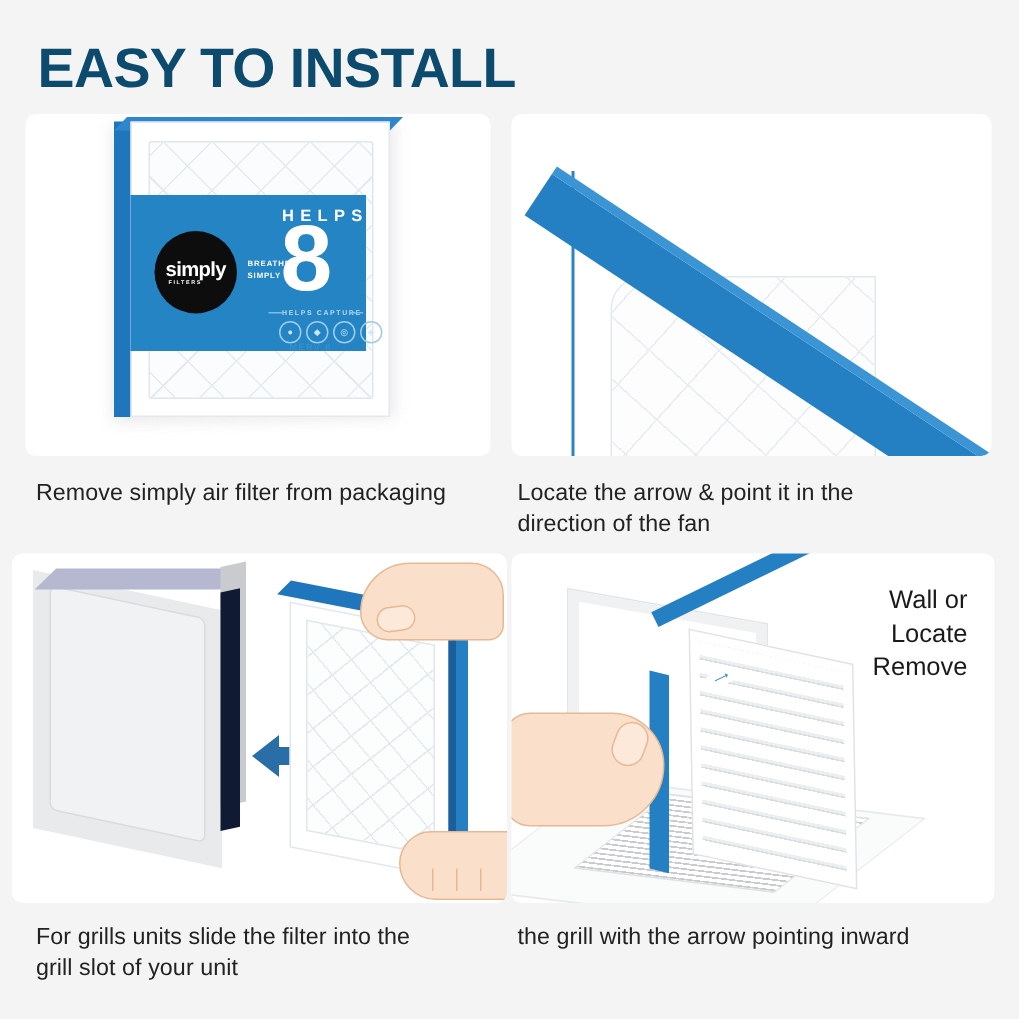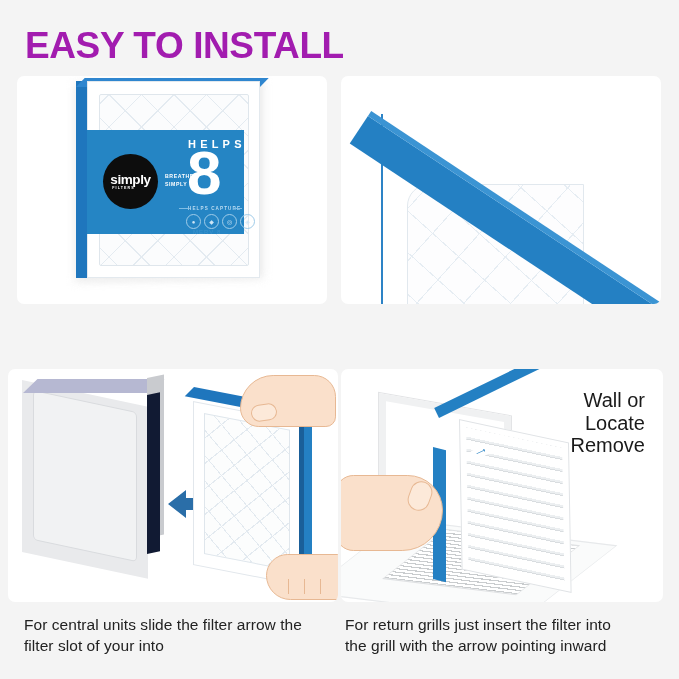--- a/index.html
+++ b/index.html
@@ -17,21 +17,21 @@
     background: #f4f4f4;
     overflow: hidden;
   }
   .title {
     position: absolute;
     left: 25px;
     top: 24px;
     font-size: 37px;
     font-weight: bold;
     letter-spacing: -0.4px;
-    color: #a21caf;
+    color: #0c4a6e;
     line-height: 44px;
     white-space: nowrap;
   }
   .grid {
     position: absolute;
     left: 0;
     top: 76px;
     width: 679px;
     height: 600px;
   }
@@ -315,21 +315,21 @@
   }
   .finger-line {
     position: absolute; height: 15px; width: 1px; background: #e7b893;
   }
 
   
   .p4-stage { position: absolute; left: 0; top: 0; width: 322px; height: 233px; overflow: hidden; }
   .grill-label {
     position: absolute; right: 18px; top: 20px;
     text-align: right;
-    font-size: 20px; line-height: 22.5px; color: #1a1a1a;
+    font-size: 17px; line-height: 22.5px; color: #1a1a1a;
   }
   .grill-label .line { display: block; white-space: nowrap; }
   .wall-frame {
     position: absolute; left: 38px; top: 24px; width: 132px; height: 172px;
     background: #ffffff;
     border: 7px solid #f0f1f2;
     box-sizing: border-box;
     transform: skewY(10deg);
     transform-origin: left top;
     box-shadow: 0 0 0 1px #e3e4e6;
@@ -446,20 +446,23 @@
             <div class="icon-row">
               <div class="icon-chip">●</div>
               <div class="icon-chip">◆</div>
               <div class="icon-chip">◎</div>
               <div class="icon-chip">◈</div>
             </div>
             <div class="ghost-text">MERV 8</div>
           </div>
         </div>
       </div>
+      <div class="caption">
+        <span class="line">Remove simply air filter from packaging</span>
+      </div>
     </div>
 
     <div class="cell c2">
       <div class="card">
         <div class="p2-stage">
           <div class="p2-filterface"></div>
           <div class="p2-edge"></div>
           <div class="p2-pleat"></div>
           <div class="p2-band"></div>
           <div class="p2-band-top"></div>
@@ -470,20 +473,24 @@
               </svg>
             </div>
             <div class="arr" style="left:135px; top:82px;">
               <svg width="32" height="32" viewBox="0 0 32 32">
                 <path d="M6 26 L14 18 L10 14 L26 6 L22 22 L18 18 L10 26 Z" fill="#ffffff"></path>
               </svg>
             </div>
           </div>
         </div>
       </div>
+      <div class="caption">
+        <span class="line">Locate the arrow &amp; point it in the</span>
+        <span class="line">direction of the fan</span>
+      </div>
     </div>
 
     <div class="cell c3">
       <div class="card">
         <div class="p3-stage">
           <div class="unit-front"></div>
           <div class="unit-inner"></div>
           <div class="unit-top"></div>
           <div class="unit-side"></div>
           <div class="unit-slot"></div>
@@ -502,22 +509,22 @@
 
           <div class="hand-top"></div>
           <div class="thumb-top"></div>
           <div class="hand-bottom"></div>
           <div class="finger-line" style="left:280px; top:210px;"></div>
           <div class="finger-line" style="left:296px; top:210px;"></div>
           <div class="finger-line" style="left:312px; top:210px;"></div>
         </div>
       </div>
       <div class="caption">
-        <span class="line">For central units slide the filter arrow the</span>
-        <span class="line">filter slot of your into</span>
+        <span class="line">For grills units slide the filter into the</span>
+        <span class="line">grill slot of your unit</span>
       </div>
     </div>
 
     <div class="cell c4">
       <div class="card">
         <div class="p4-stage">
           <div class="wall-dark"></div>
           <div class="wall-frame"></div>
           <div class="ceil-plate"></div>
           <div class="ceil-vent"></div>
@@ -529,19 +536,18 @@
           <div class="thumb4"></div>
 
           <div class="grill-label">
             <span class="line">Wall or</span>
             <span class="line">Locate</span>
             <span class="line">Remove</span>
           </div>
         </div>
       </div>
       <div class="caption">
-        <span class="line">For return grills just insert the filter into</span>
         <span class="line">the grill with the arrow pointing inward</span>
       </div>
     </div>
 
   </div>
 </div>
 
 </body></html>

